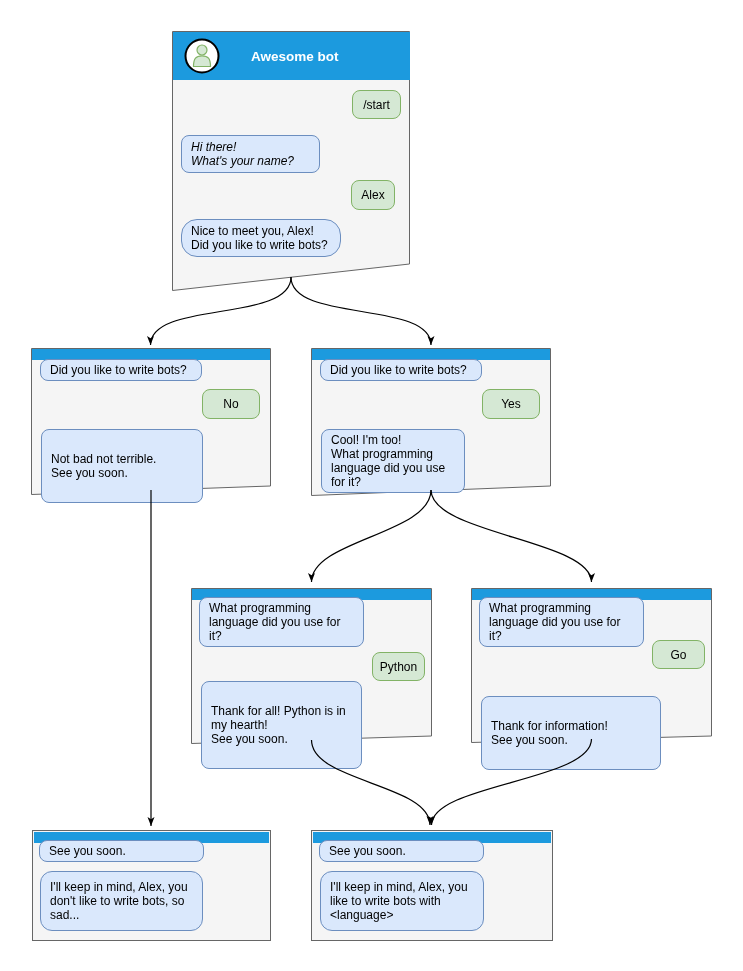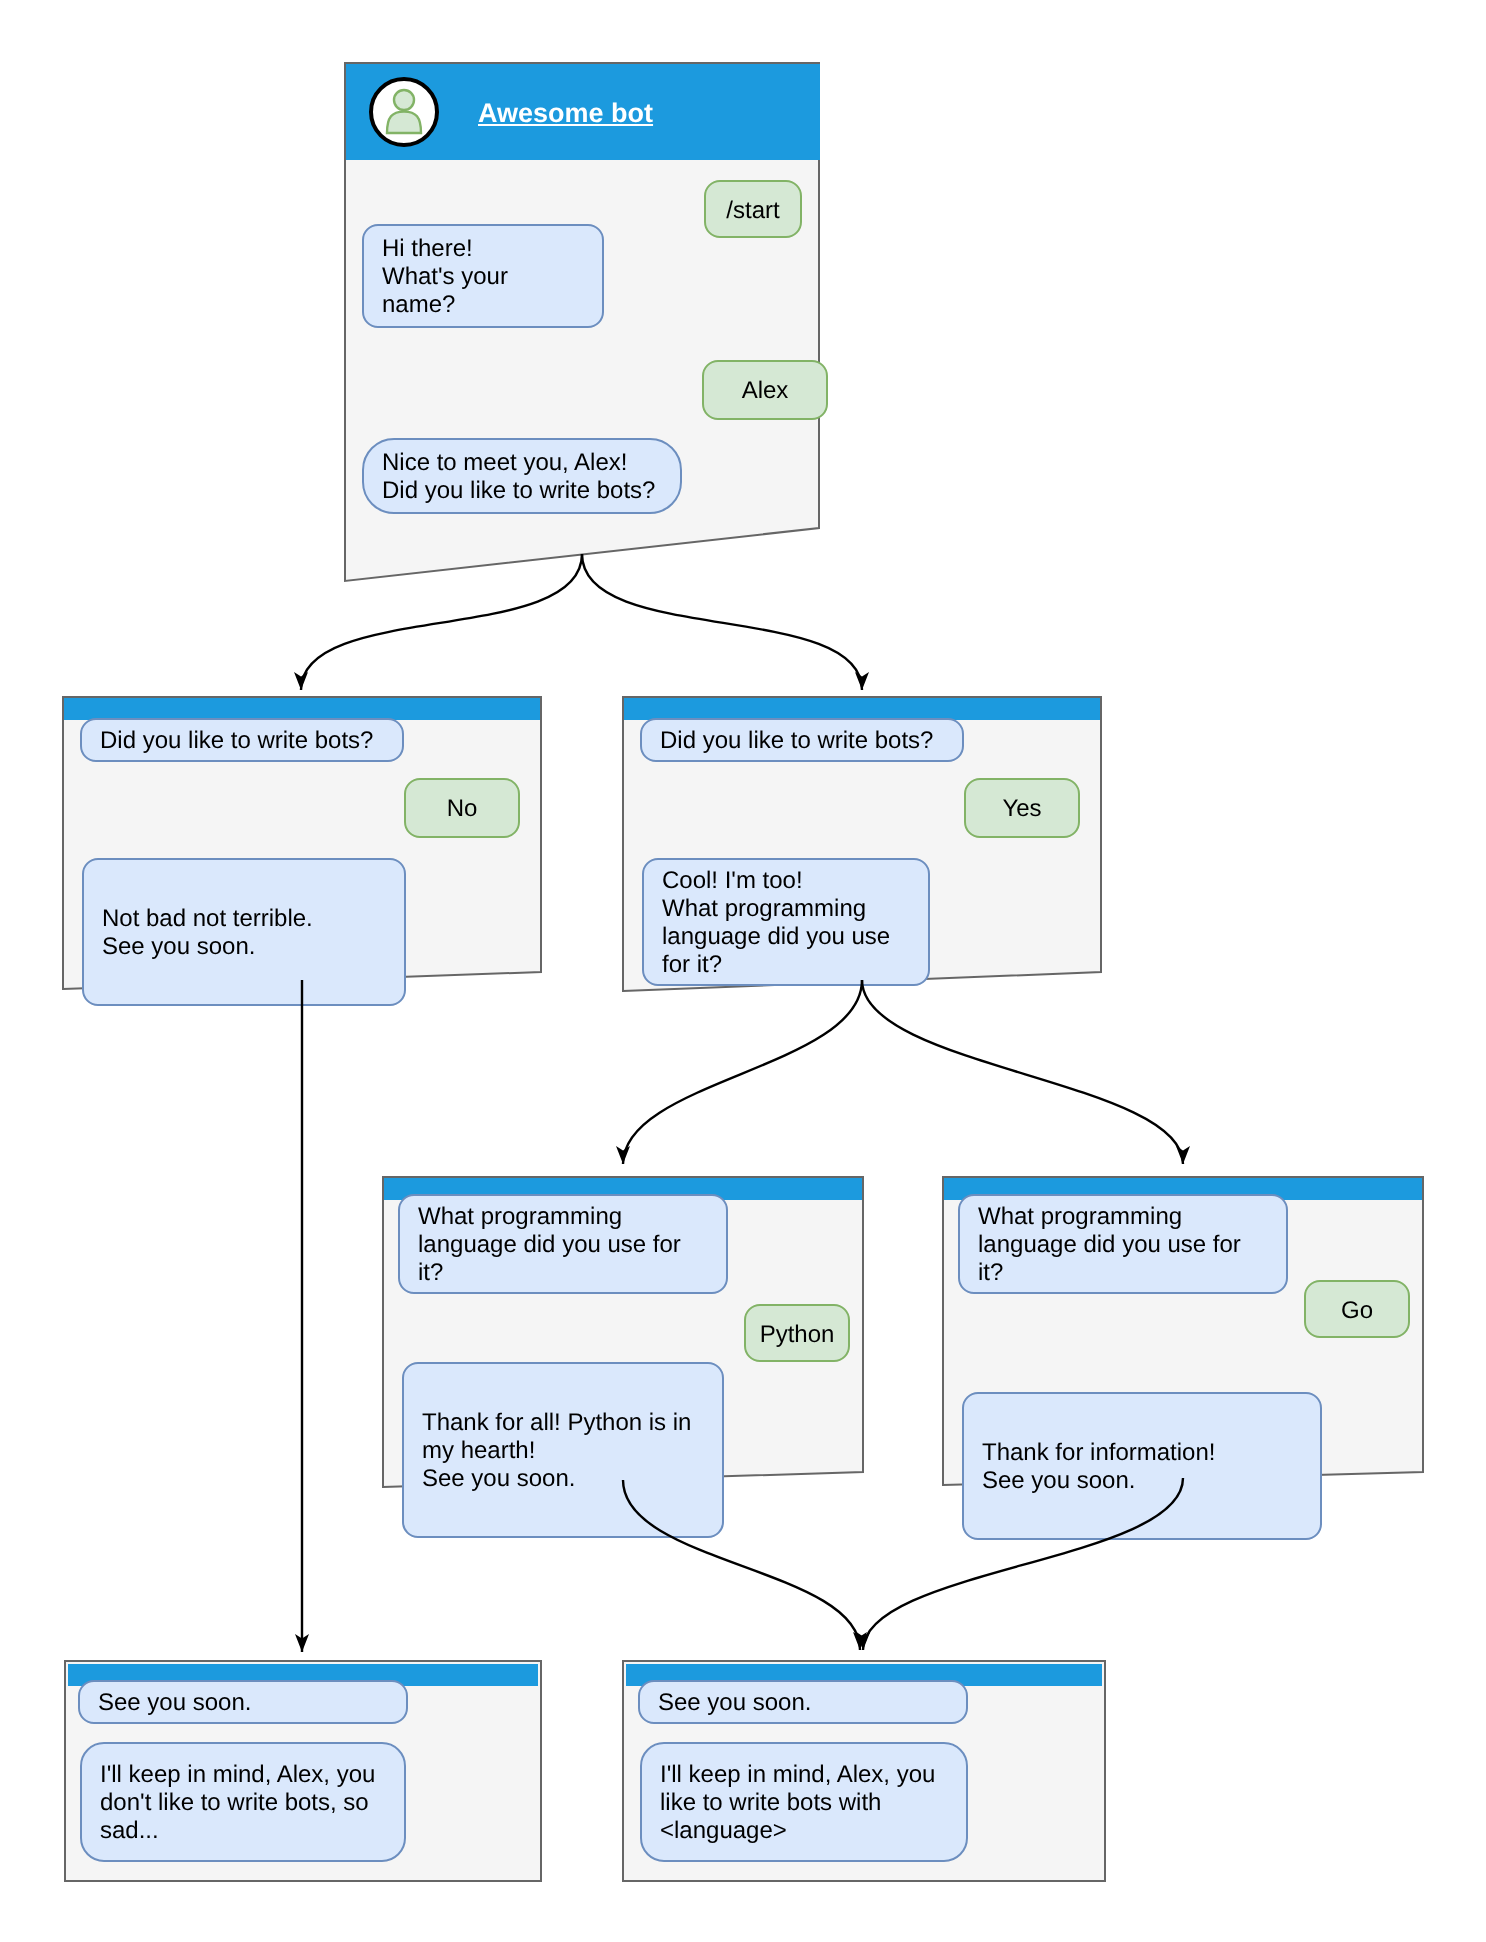--- a/index.html
+++ b/index.html
@@ -6,22 +6,22 @@
   .canvas{position:relative;width:743px;height:971px;background:#fff;overflow:hidden;
           font-family:"Liberation Sans",sans-serif;color:var(--bubble-text,#000);}
   .window{position:absolute;}
   .win-shape{position:absolute;left:0;top:0;display:block;}
   .win-shape path{fill:var(--window-fill,#f5f5f5);stroke:var(--window-border,#666);stroke-width:1;}
   .rect-window{background:var(--window-fill,#f5f5f5);border:1px solid var(--window-border,#666);box-sizing:border-box;}
   .titlebar{position:absolute;left:1px;right:1px;top:1px;background:var(--header-blue,#1c9ade);}
   .titlebar.big{height:48px;}
   .titlebar.small{height:11px;}
   .avatar{position:absolute;left:10px;top:5px;width:38px;height:38px;}
-  .win-title{position:absolute;left:66px;top:0;height:48px;display:flex;align-items:center;
-             font-size:13.5px;font-weight:bold;color:var(--title-text,#fff);text-decoration:underline;}
+  .win-title{position:absolute;left:78px;top:0;height:48px;display:flex;align-items:center;
+             font-size:13.5px;font-weight:bold;color:var(--title-text,#fff);}
   .bubble{position:absolute;box-sizing:border-box;font-size:12px;line-height:14px;
           border:1px solid;border-radius:8px;padding:3px 9px;white-space:pre-line;}
   .bubble.bot{background:var(--bot-fill,#dae8fc);border-color:var(--bot-border,#6c8ebf);}
   .bubble.user{background:var(--user-fill,#d5e8d4);border-color:var(--user-border,#82b366);
                display:flex;align-items:center;justify-content:center;white-space:nowrap;padding:0;}
   .bubble.lg{border-radius:12px;}
   .p4{padding:4px 9px;} .p6{padding:22px 9px;} .p8{padding:8px 9px;}
   .connectors{position:absolute;left:0;top:0;pointer-events:none;}
   .connectors path.edge{fill:none;stroke:var(--edge,#000);stroke-width:1.2;}
 </style>
@@ -38,23 +38,23 @@
       <span class="avatar">
         <svg width="38" height="38" viewBox="0 0 38 38">
           <circle cx="19" cy="19" r="16.5" fill="#ffffff" stroke="#000000" stroke-width="2"></circle>
           <circle cx="19" cy="13" r="5" fill="#d5e8d4" stroke="#82b366" stroke-width="1.2"></circle>
           <path d="M10.5,29.5 C10.5,21.5 13,18.8 19,18.8 C25,18.8 27.5,21.5 27.5,29.5 Z" fill="#d5e8d4" stroke="#82b366" stroke-width="1.2"></path>
         </svg>
       </span>
       <span class="win-title">Awesome bot</span>
     </div>
     <div class="bubble user" style="left:180px;top:59px;width:49px;height:29px;">/start</div>
-    <div class="bubble bot p4" style="left:9px;top:81px;width:121px;">Hi there!
+    <div class="bubble bot p4" style="left:9px;top:104px;width:139px;font-style:italic;">Hi there!
 What's your name?</div>
-    <div class="bubble user" style="left:179px;top:149px;width:63px;height:30px;">Alex</div>
+    <div class="bubble user" style="left:179px;top:149px;width:44px;height:30px;">Alex</div>
     <div class="bubble bot p4" style="left:9px;top:188px;width:160px;border-radius:16px;">Nice to meet you, Alex!
 Did you like to write bots?</div>
   </div>
 
   <div class="window" style="left:31px;top:348px;width:240px;height:147px;">
     <svg class="win-shape" width="240" height="147">
       <path d="M0.5,0.5 L239.5,0.5 L239.5,138 L0.5,146.5 Z"></path>
     </svg>
     <div class="titlebar small"></div>
     <div class="bubble bot" style="left:9px;top:11px;width:162px;">Did you like to write bots?</div>

